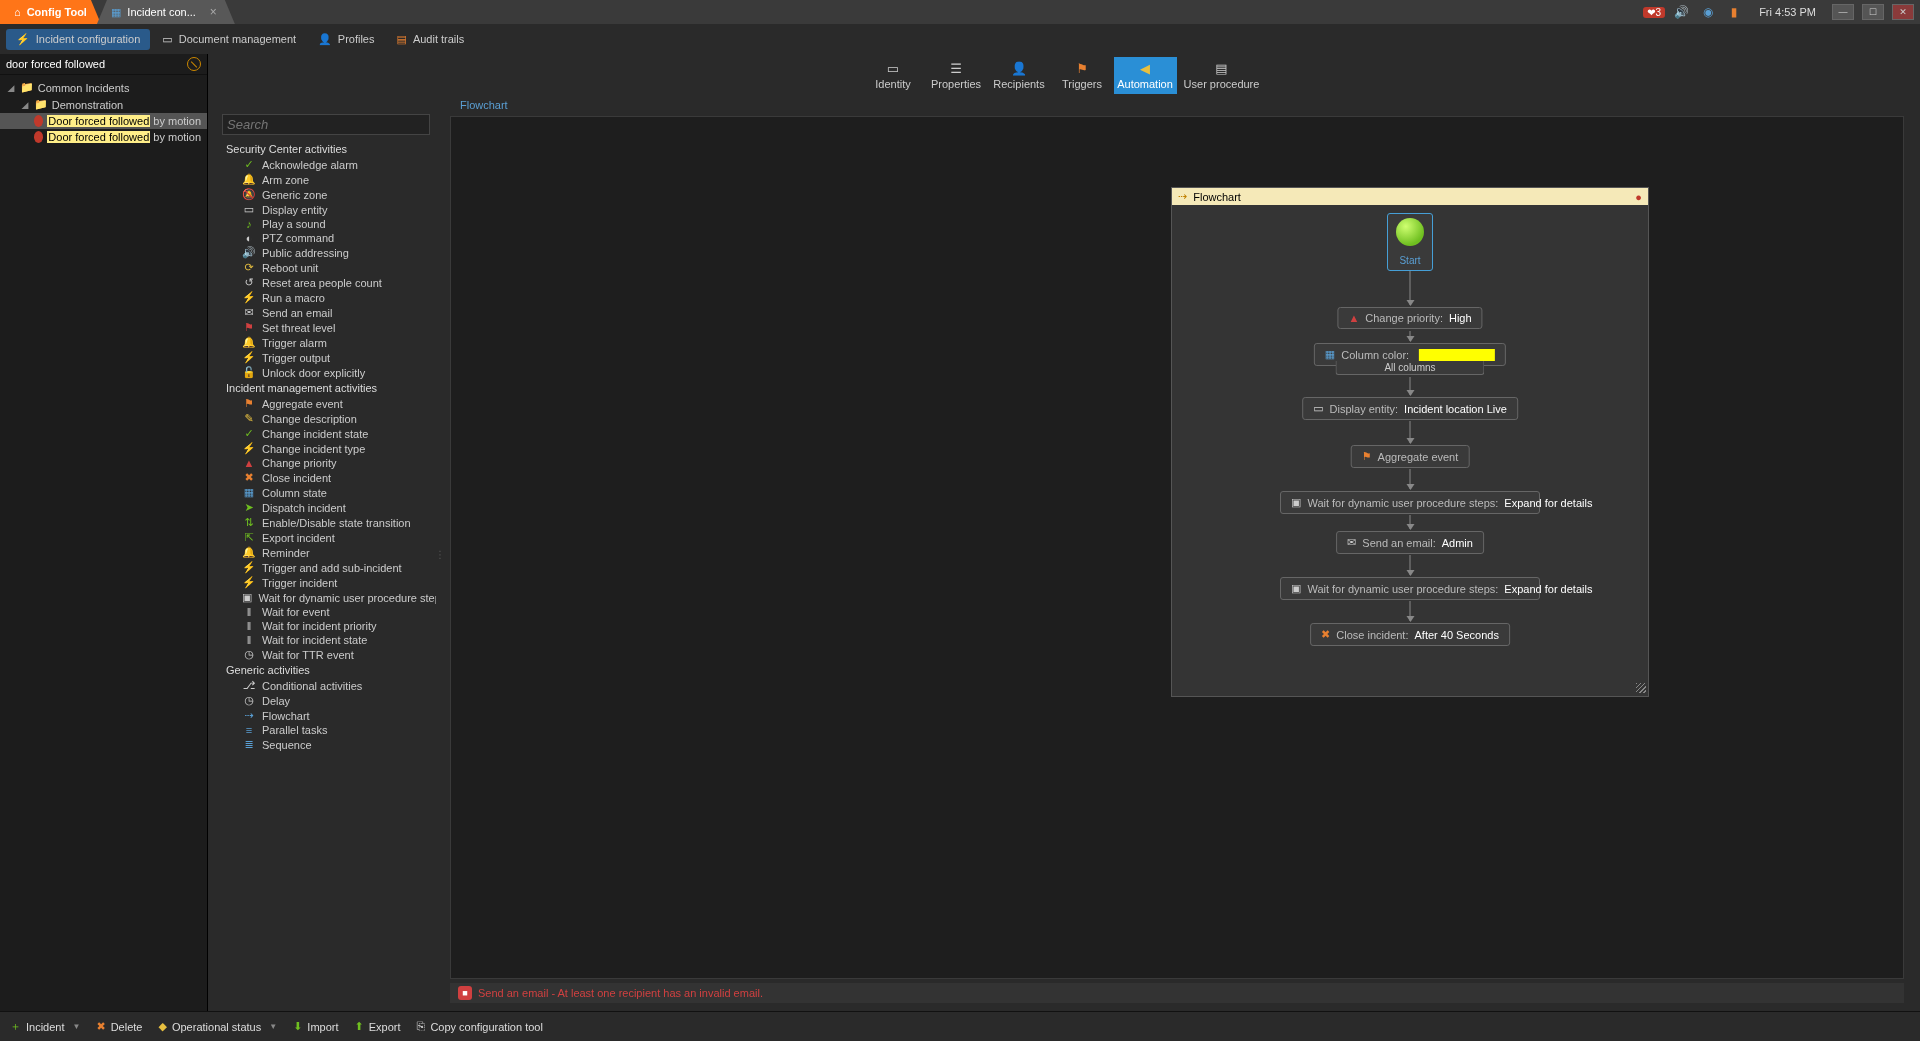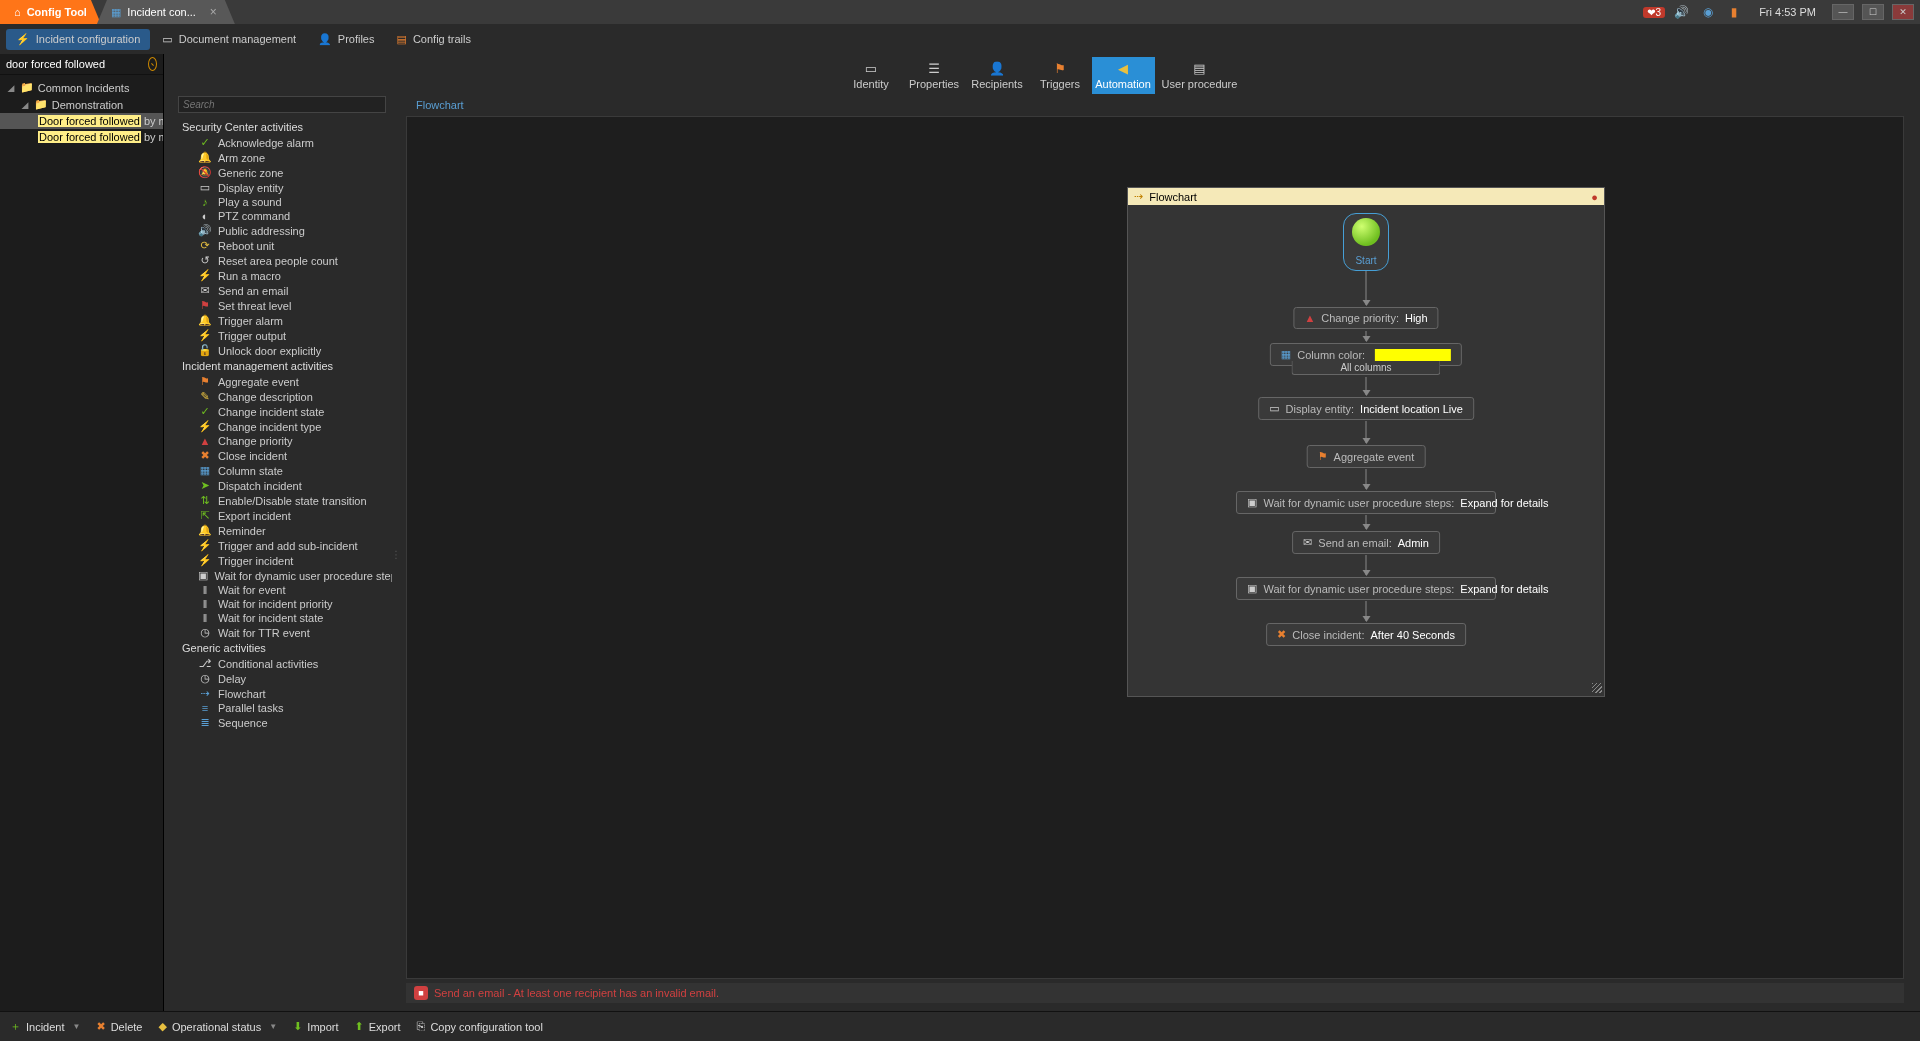--- a/index.html
+++ b/index.html
@@ -19,21 +19,21 @@
 
 
 .toolbar { height: 30px; background: #2a2a2a; display: flex; align-items: center; padding: 0 6px; gap: 2px; }
 .tool-btn { padding: 4px 10px; display: flex; align-items: center; gap: 6px; border-radius: 3px; cursor: pointer; }
 .tool-btn.active { background: #2a5a8a; }
 
 
 .main { display: flex; height: calc(100% - 24px - 30px - 30px); }
 
 
-.sidebar { width: 164px; background: #1c1c1c; border-right: 1px solid #000; display: flex; flex-direction: column; }
+.sidebar { width: 208px; background: #1c1c1c; border-right: 1px solid #000; display: flex; flex-direction: column; }
 .sidebar-search { display: flex; align-items: center; padding: 3px 6px; background: #1c1c1c; border-bottom: 1px solid #111; }
 .sidebar-search input { flex: 1; background: transparent; border: none; color: #fff; font-size: 11px; outline: none; }
 .sidebar-search .circ { width: 14px; height: 14px; border: 1px solid #cc8800; border-radius: 50%; position: relative; }
 .sidebar-search .circ::after { content: ""; position: absolute; left: 2px; right: 2px; top: 50%; height: 1px; background: #cc8800; transform: rotate(45deg); }
 .tree { padding: 4px 0; overflow: auto; }
 .tree-row { display: flex; align-items: center; padding: 2px 6px; gap: 4px; cursor: pointer; white-space: nowrap; }
 .tree-row .tw { color: #888; font-size: 9px; width: 10px; text-align: center; }
 .tree-row .fld { color: #5a9fd4; }
 .tree-row.sel { background: #555; }
 .tree-row.sel .hl, .tree-row .hl { background: #ffee88; color: #000; padding: 0 1px; }
@@ -47,21 +47,21 @@
 .vtab { width: 63px; text-align: center; padding: 4px 0; font-size: 11px; color: #ccc; cursor: pointer; }
 .vtab.active { background: #2a8fd6; color: #fff; }
 .vtab .vicon { display: block; margin: 0 auto 2px; font-size: 13px; }
 
 
 .workspace { flex: 1; display: flex; padding: 0 8px 8px 8px; gap: 0; }
 
 
 .act-panel { width: 220px; background: #2a2a2a; display: flex; flex-direction: column; }
 .act-search { padding: 2px 6px; }
-.act-search input { width: 100%; background: #222; border: 1px solid #444; color: #888; font-style: italic; font-size: 10px; padding: 2px 4px; outline: none; }
+.act-search input { width: 100%; background: #222; border: 1px solid #444; color: #888; font-style: italic; font-size: 13px; padding: 2px 4px; outline: none; margin-top: 18px; }
 .act-list { flex: 1; overflow: auto; padding: 4px 0; }
 .act-group { padding: 2px 10px; color: #ddd; }
 .act-item { padding: 1px 10px 1px 26px; display: flex; align-items: center; gap: 6px; cursor: grab; white-space: nowrap; }
 .act-item .ai { width: 14px; text-align: center; font-size: 11px; }
 
 
 .flow-area { flex: 1; display: flex; flex-direction: column; }
 .flow-tabstrip { height: 22px; display: flex; align-items: center; padding: 0 8px; }
 .flow-tab { color: #5a9fd4; padding: 2px 10px; font-size: 11px; }
 .flow-canvas-wrap { flex: 1; background: #1e1e1e; border: 1px solid #3a3a3a; margin: 0 8px; position: relative; overflow: hidden; }
@@ -70,21 +70,21 @@
 .flow-titlebar { background: #f5e9b8; color: #000; font-size: 11px; padding: 2px 6px; display: flex; align-items: center; }
 .flow-titlebar .ft-icon { margin-right: 6px; color: #c08000; }
 .flow-titlebar .alert { margin-left: auto; color: #c0392b; font-weight: bold; }
 .flow-body { position: relative; height: calc(100% - 18px); }
 
 .fnode { position: absolute; left: 50%; transform: translateX(-50%); background: #3a3a3a; border: 1px solid #666; border-radius: 3px; padding: 4px 10px; display: flex; align-items: center; gap: 6px; font-size: 11px; white-space: nowrap; }
 .fnode .lab { color: #bbb; }
 .fnode .val { color: #fff; }
 .fnode.wide { width: 260px; justify-content: flex-start; }
 .fnode.yellow-swatch .sw { width: 76px; height: 12px; background: #ffff00; display: inline-block; margin-left: 4px; }
-.fnode.start { width: 46px; height: 58px; flex-direction: column; border: 1px solid #469fd6; border-radius: 13px; background: #3a3a3a; padding: 4px; }
+.fnode.start { width: 46px; height: 58px; flex-direction: column; border: 1px solid #469fd6; border-radius: 3px; background: #3a3a3a; padding: 4px; }
 .startball { width: 28px; height: 28px; background: radial-gradient(circle at 35% 30%, #cfff70, #6fbf20 70%); border-radius: 50%; }
 .fnode.start .sl { color: #5a9fd4; font-size: 10px; margin-top: 3px; }
 
 .arrow { position: absolute; left: 50%; transform: translateX(-50%); width: 1px; background: #888; }
 .arrow::after { content: ""; position: absolute; bottom: -1px; left: -3px; border-left: 4px solid transparent; border-right: 4px solid transparent; border-top: 6px solid #888; }
 
 .resize-grip { position: absolute; right: 2px; bottom: 2px; width: 10px; height: 10px; background: repeating-linear-gradient(135deg, #888 0 1px, transparent 1px 3px); }
 
 
 .err-bar { height: 20px; background: #333; margin: 4px 8px 0; display: flex; align-items: center; padding: 0 8px; gap: 6px; color: #d04040; font-size: 11px; }
@@ -138,21 +138,21 @@
   <div class="tool-btn">
     <span>▭</span>
     <span>Document management</span>
   </div>
   <div class="tool-btn">
     <span>👤</span>
     <span>Profiles</span>
   </div>
   <div class="tool-btn">
     <span class="c-orange">▤</span>
-    <span>Config trails</span>
+    <span>Audit trails</span>
   </div>
 </div>
 
 <div class="main">
 
   <div class="sidebar">
     <div class="sidebar-search">
       <input type="text" value="door forced followed" style="">
       <span class="circ"></span>
     </div>

